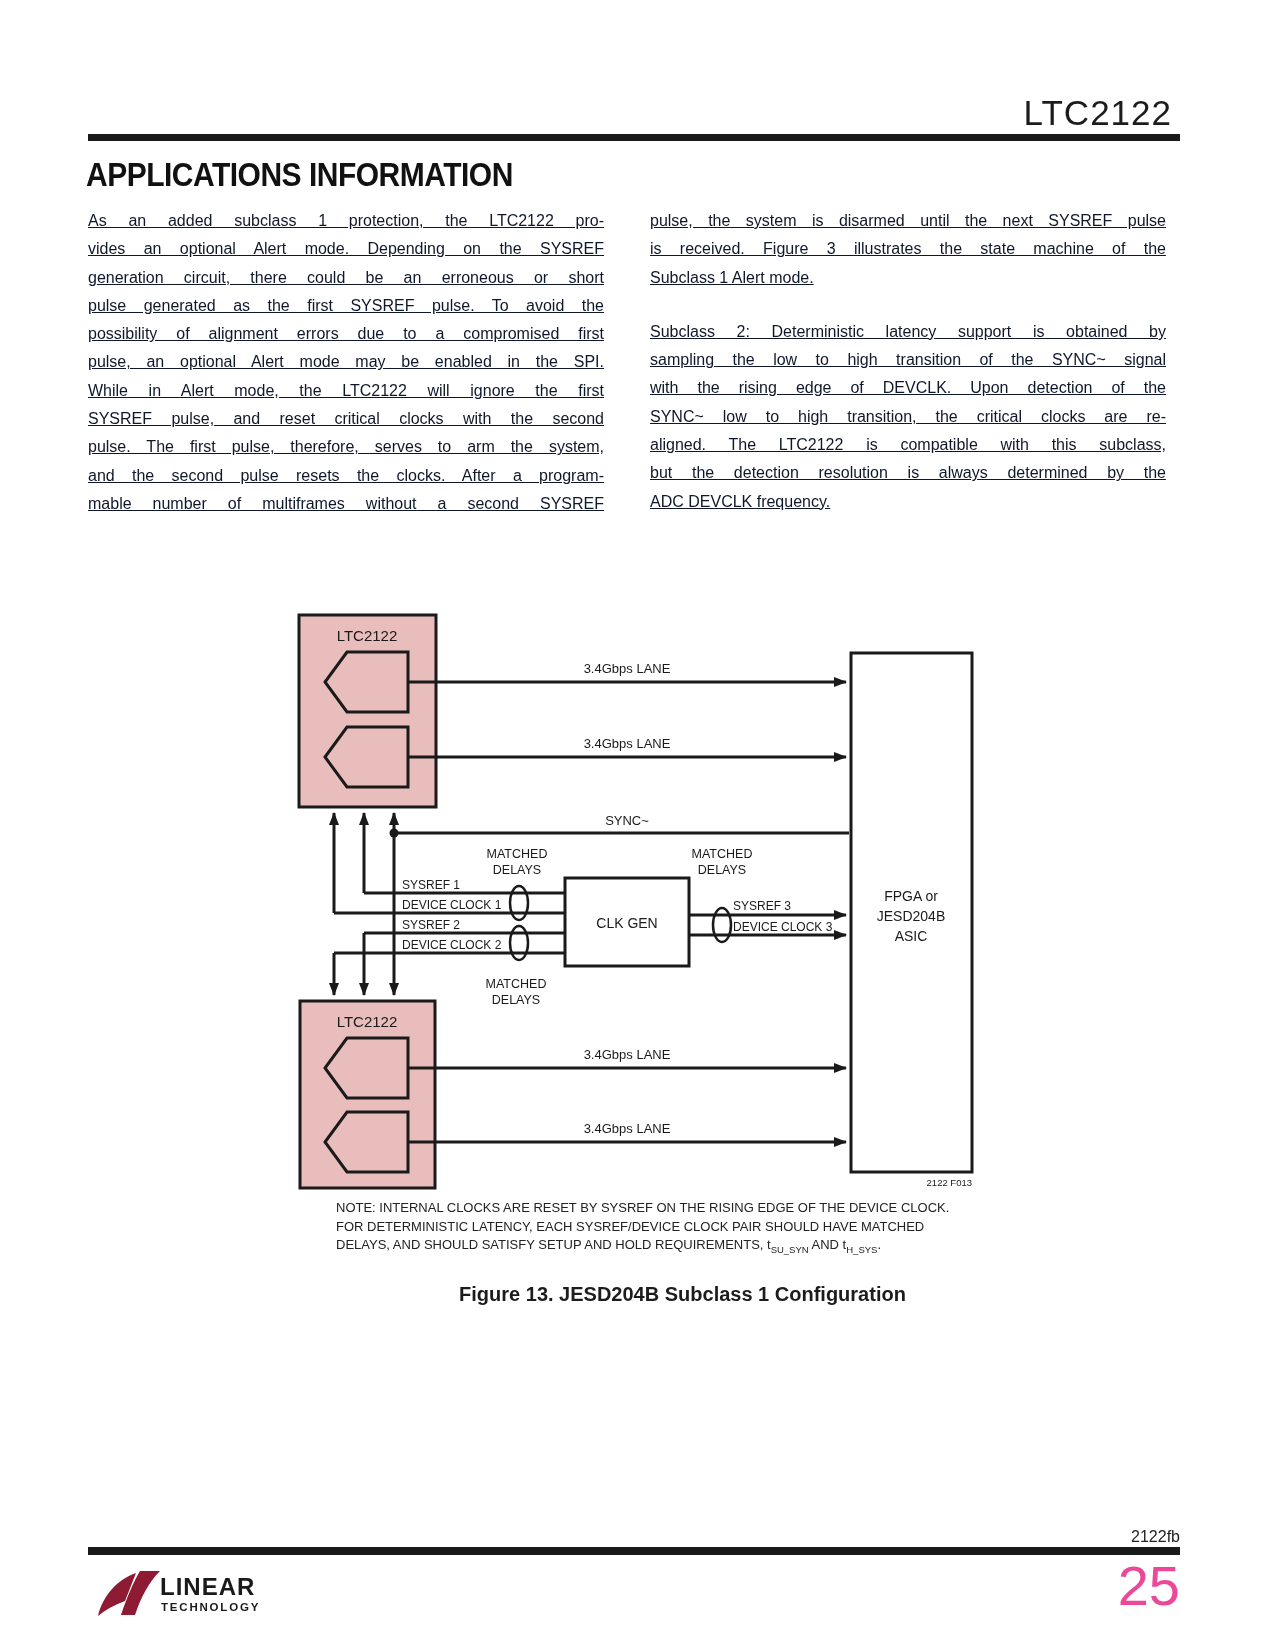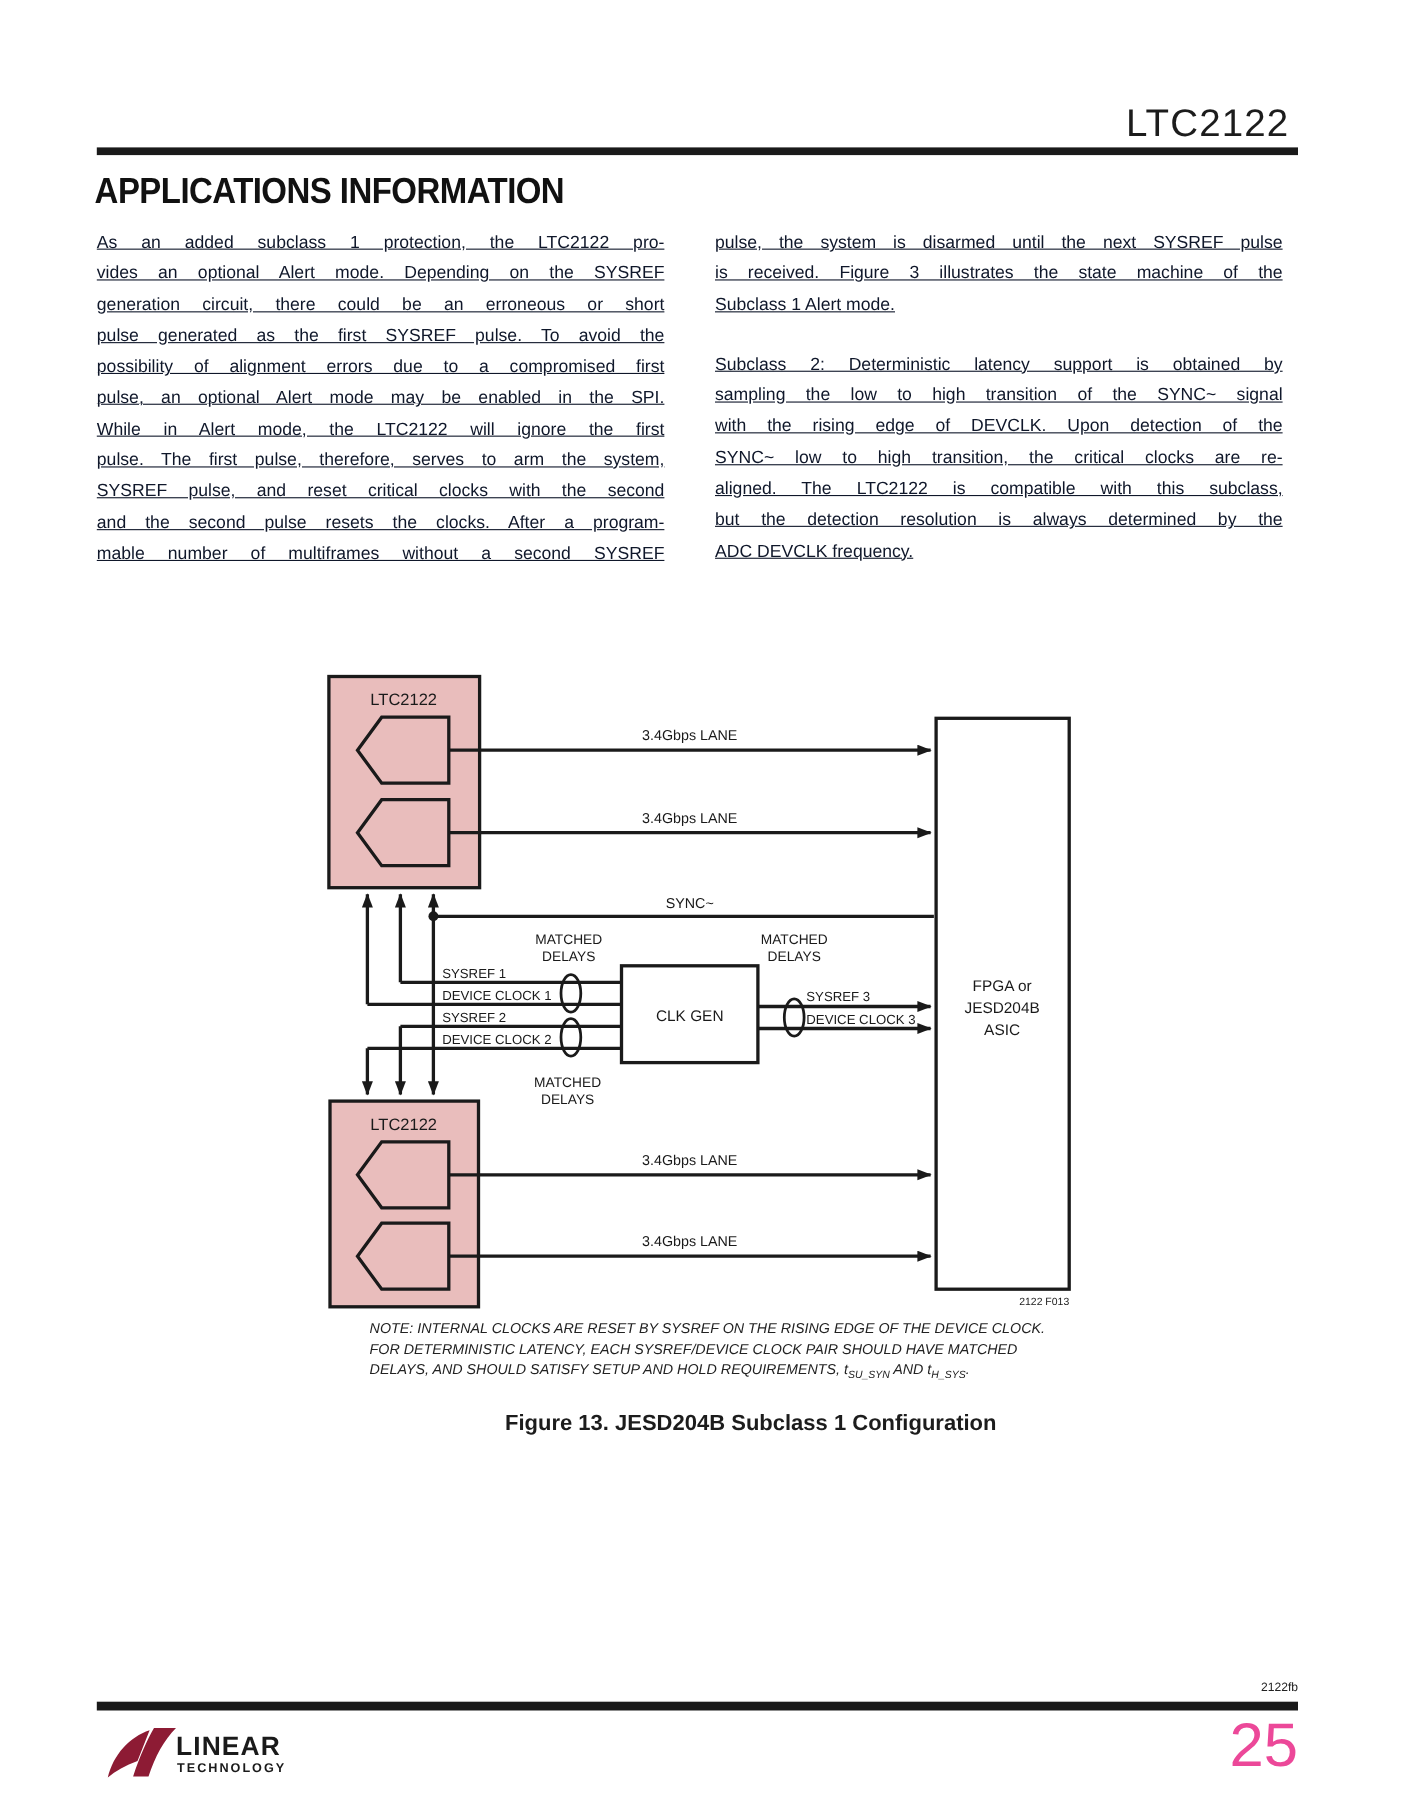--- a/index.html
+++ b/index.html
@@ -12,24 +12,24 @@
   .hrule.bottom{top:1547px;height:8px;}
   .section-title{top:156px;left:86px;font-size:30px;font-weight:bold;letter-spacing:-0.5px;
                  transform:scaleY(1.1);transform-origin:top left;color:#111;}
   .col{top:207px;width:516px;font-size:16px;line-height:28.3px;color:#0f172a;text-decoration:underline;}
   .col.left{left:88px;}
   .col.right{left:650px;}
   .jline{text-align:justify;text-align-last:justify;white-space:nowrap;}
   .jline.pend{text-align-last:left;}
   .para2{margin-top:26px;}
   svg text{font-family:"Liberation Sans",sans-serif;fill:#1a1a1a;}
-  .note{top:1199px;left:336px;width:620px;font-size:13px;line-height:18.5px;color:#222;font-style:italic;}
+  .note{top:1199px;left:336px;width:620px;font-size:13px;line-height:18.5px;color:#222;}
   .note sub{font-size:9.5px;}
   .caption{top:1283px;left:0;width:1275px;text-align:center;font-size:20px;font-weight:bold;color:#1c1c1c;margin-left:45px;}
-  .doc-code{top:1528px;left:0;width:1180px;text-align:right;font-size:11px;color:#222;}
+  .doc-code{top:1528px;left:0;width:1180px;text-align:right;font-size:16px;color:#222;}
   .footer-center{top:1592px;left:0;width:1275px;text-align:center;font-size:15.5px;color:#1a1a1a;}
   .footer-link{color:#2121dd;text-decoration:none;}
   .page-number{top:1553px;left:0;width:1180px;text-align:right;font-size:56px;font-weight:400;color:#ec4899;}
   .logo{top:1566px;left:96px;}
 </style>
 </head>
 <body>
 
 <div class="page">
 
@@ -38,22 +38,22 @@
   <div class="abs section-title">APPLICATIONS INFORMATION</div>
 
   <div class="abs col left">
     <div class="jline">As an added subclass 1 protection, the LTC2122 pro-</div>
     <div class="jline">vides an optional Alert mode. Depending on the SYSREF</div>
     <div class="jline">generation circuit, there could be an erroneous or short</div>
     <div class="jline">pulse generated as the first SYSREF pulse. To avoid the</div>
     <div class="jline">possibility of alignment errors due to a compromised first</div>
     <div class="jline">pulse, an optional Alert mode may be enabled in the SPI.</div>
     <div class="jline">While in Alert mode, the LTC2122 will ignore the first</div>
+    <div class="jline">SYSREF pulse, and reset critical clocks with the second</div>
     <div class="jline">pulse. The first pulse, therefore, serves to arm the system,</div>
-    <div class="jline">SYSREF pulse, and reset critical clocks with the second</div>
     <div class="jline">and the second pulse resets the clocks. After a program-</div>
     <div class="jline">mable number of multiframes without a second SYSREF</div>
   </div>
 
   <div class="abs col right">
     <div>
       <div class="jline">pulse, the system is disarmed until the next SYSREF pulse</div>
       <div class="jline">is received. Figure 3 illustrates the state machine of the</div>
       <div class="jline pend">Subclass 1 Alert mode.</div>
     </div>

